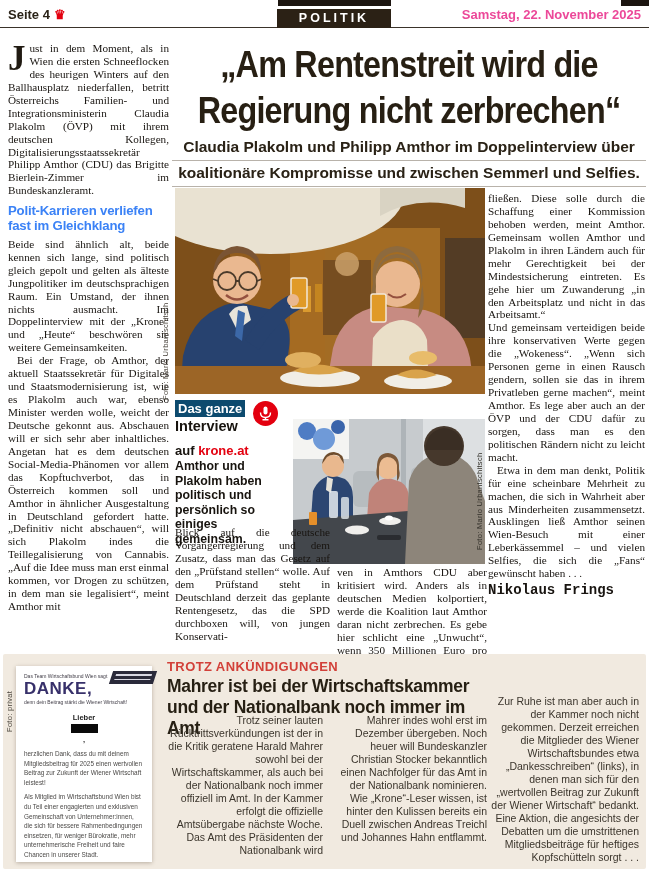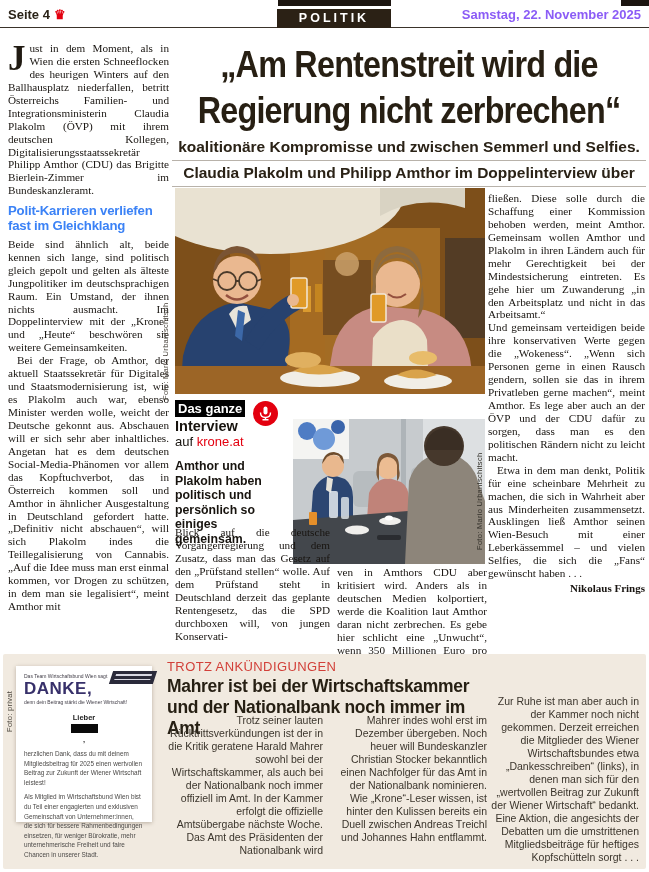--- a/index.html
+++ b/index.html
@@ -5,21 +5,21 @@
   html,body{margin:0;padding:0;}
   body{width:649px;height:872px;position:relative;background:#fff;overflow:hidden;
        font-family:"Liberation Sans",sans-serif;color:#1e1a14;}
   .abs{position:absolute;}
   
   .topbar-rule{left:0;top:27px;width:649px;border-top:1.4px solid #3a332a;}
   .page-label{left:8px;top:7px;font-size:13px;font-weight:bold;color:#2a2318;}
   .crown{color:#e3000f;font-size:13px;margin-left:4px;}
   .politik-box{left:277px;top:9px;width:114px;height:19px;background:#2b2115;color:#fff;
        font-weight:bold;font-size:12.5px;letter-spacing:3px;text-align:center;line-height:19px;}
-  .date-label{right:8px;top:7px;font-size:13px;font-weight:bold;color:#8b5cf6;}
+  .date-label{right:8px;top:7px;font-size:13px;font-weight:bold;color:#ec4899;}
   .top-mark{background:#1c1510;height:6px;top:0;}
   
   .serif{font-family:"Liberation Serif",serif;font-size:11.2px;line-height:1.155;
        text-align:justify;color:#181410;}
   .serif p{margin:0;}
   .serif p.indent{text-indent:9px;}
   .dropcap{float:left;font-family:"Liberation Serif",serif;font-weight:bold;font-size:35px;
        line-height:27px;padding:3px 4px 0 0;color:#201a12;}
   .colhead{font-family:"Liberation Sans",sans-serif;font-weight:bold;font-size:13.2px;
        line-height:1.12;letter-spacing:-0.2px;color:#3b82f6;margin:7px 0 4px;text-align:left;}
@@ -29,37 +29,37 @@
        transform:scale(0.98,1.14);transform-origin:50% 0;}
   .subhead{left:172px;top:138px;width:474px;}
   .subhead div{text-align:center;font-weight:bold;font-size:15.5px;color:#2a2216;
        padding-bottom:4px;border-bottom:1.5px solid #b8b2aa;margin-bottom:3px;}
   
   .photo{overflow:hidden;background:#888;}
   .photo svg{display:block;width:100%;height:100%;}
   .vcred{writing-mode:vertical-rl;transform:rotate(180deg);font-size:7.5px;color:#4a443c;
        letter-spacing:.3px;white-space:nowrap;}
   
-  .badge-l1{display:inline-block;background:#000000;color:#fff;font-weight:bold;
+  .badge-l1{display:inline-block;background:#0c4a6e;color:#fff;font-weight:bold;
        font-size:13px;padding:1px 3px;}
   .badge-l2{font-weight:bold;font-size:14.5px;color:#17130e;margin-top:1px;}
-  .badge-l3{font-weight:normal;font-size:13px;color:#17130e;margin-top:0;}
+  .badge-l3{font-weight:bold;font-size:13px;color:#17130e;margin-top:9px;}
   .badge-l3 .brand{color:#e3000f;}
   .mic-circle{position:absolute;left:78px;top:2px;width:25px;height:25px;border-radius:50%;
        background:#e3000f;display:flex;align-items:center;justify-content:center;}
   .caption{font-weight:bold;font-size:12.3px;line-height:1.18;color:#17130e;}
-  .byline{text-align:right;font-weight:bold;font-size:11px;font-family:Liberation Serif, serif;margin-top:2px;}
+  .byline{text-align:left;font-weight:bold;font-size:14px;font-family:Liberation Mono, monospace;margin-top:2px;}
   
   .beige{left:3px;top:654px;width:643px;height:215px;background:#f1eae0;border-radius:2px;}
-  .kicker{left:167px;top:659px;font-weight:normal;font-size:13px;letter-spacing:.4px;color:#d24039;}
+  .kicker{left:167px;top:659px;font-weight:bold;font-size:13px;letter-spacing:.4px;color:#d24039;}
   .bot-headline{left:167px;top:676px;width:334px;font-weight:bold;font-size:17.5px;
        line-height:1.1;letter-spacing:-0.3px;color:#261f13;transform:scaleY(1.08);transform-origin:0 0;}
   .bot-col{font-size:10.5px;line-height:1.24;color:#3b352c;text-align:right;}
   
-  .letter{left:16px;top:666px;width:136px;height:156px;background:#fff;
+  .letter{left:16px;top:666px;width:136px;height:196px;background:#fff;
        box-shadow:0 1px 4px rgba(60,40,20,.3);padding:7px 8px;box-sizing:border-box;}
   .letter-pre{font-size:5px;color:#44404a;}
   .letter-title{font-size:17px;font-weight:bold;letter-spacing:.5px;color:#37306a;}
   .letter-sub{font-size:5px;color:#44404a;margin-bottom:8px;}
   .letter-body{font-size:6.4px;line-height:1.5;color:#4c4a48;margin-top:5px;}
   .salutation{font-size:7.5px;font-weight:bold;color:#222;margin-top:4px;display:flex;align-items:center;gap:2px;flex-direction:column;}
   .redact{display:inline-block;width:27px;height:9px;background:#0a0a0a;}
   .corner-badge{position:absolute;right:-3px;top:5px;width:44px;height:13px;background:#2a2a3a;
        transform:skewX(-18deg);}
   .corner-badge i{display:block;height:1.5px;background:#d8d8e2;margin:3px 4px 0;}
@@ -76,22 +76,22 @@
 
 <div class="abs serif" style="left:8px;top:42px;width:161px;">
   <p><span class="dropcap">J</span><span>ust in dem Moment, als in Wien die ersten Schneeflocken des heurigen Winters auf den Ballhausplatz niederfallen, betritt Österreichs Familien- und Integrationsministerin Claudia Plakolm (ÖVP) mit ihrem deutschen Kollegen, Digitalisierungsstaatssekretär Philipp Amthor (CDU) das Brigitte Bierlein-Zimmer im Bundeskanzleramt.</span></p>
   <div class="colhead">Polit-Karrieren verliefen fast im Gleichklang</div>
   <p>Beide sind ähnlich alt, beide kennen sich lange, sind politisch gleich gepolt und gelten als älteste Jungpolitiker im deutschsprachigen Raum. Ein Umstand, der ihnen nichts ausmacht. Im Doppelinterview mit der „Krone“ und „Heute“ beschwören sie weitere Gemeinsamkeiten.</p>
   <p class="indent">Bei der Frage, ob Amthor, der aktuell Staatssekretär für Digitales und Staatsmodernisierung ist, wie es Plakolm auch war, ebenso Minister werden wolle, weicht der Deutsche gekonnt aus. Abschauen will er sich sehr aber inhaltliches. Angetan hat es dem deutschen Social-Media-Phänomen vor allem das Kopftuchverbot, das in Österreich kommen soll und Amthor in ähnlicher Ausgestaltung in Deutschland gefordert hatte. „Definitiv nicht abschauen“, will sich Plakolm indes die Teillegalisierung von Cannabis. „Auf die Idee muss man erst einmal kommen, vor Drogen zu schützen, in dem man sie legalisiert“, meint Amthor mit</p>
 </div>
 
 <h1 class="abs headline" style="margin:0;">„Am Rentenstreit wird die Regierung nicht zerbrechen“</h1>
 <div class="abs subhead">
+  <div>Claudia Plakolm und Philipp Amthor im Doppelinterview über</div>
   <div>koalitionäre Kompromisse und zwischen Semmerl und Selfies.</div>
-  <div>Claudia Plakolm und Philipp Amthor im Doppelinterview über</div>
 </div>
 
 <div class="abs vcred" style="left:161px;top:272px;height:128px;">Foto: Mario Urbantschitsch</div>
 <div class="abs photo" style="left:175px;top:188px;width:310px;height:206px;">
 <svg viewBox="0 0 310 206" preserveAspectRatio="none">
   <rect width="310" height="206" fill="#7d4f1a"></rect>
   <rect x="115" y="40" width="150" height="140" fill="#c98a2e" opacity="0.5"></rect>
   <rect x="55" y="60" width="95" height="120" fill="#a86a20" opacity="0.5"></rect>
   <rect x="270" y="50" width="40" height="100" fill="#46362a" opacity="0.75"></rect>
   <rect x="148" y="72" width="48" height="75" fill="#6e4820" opacity="0.85"></rect>

